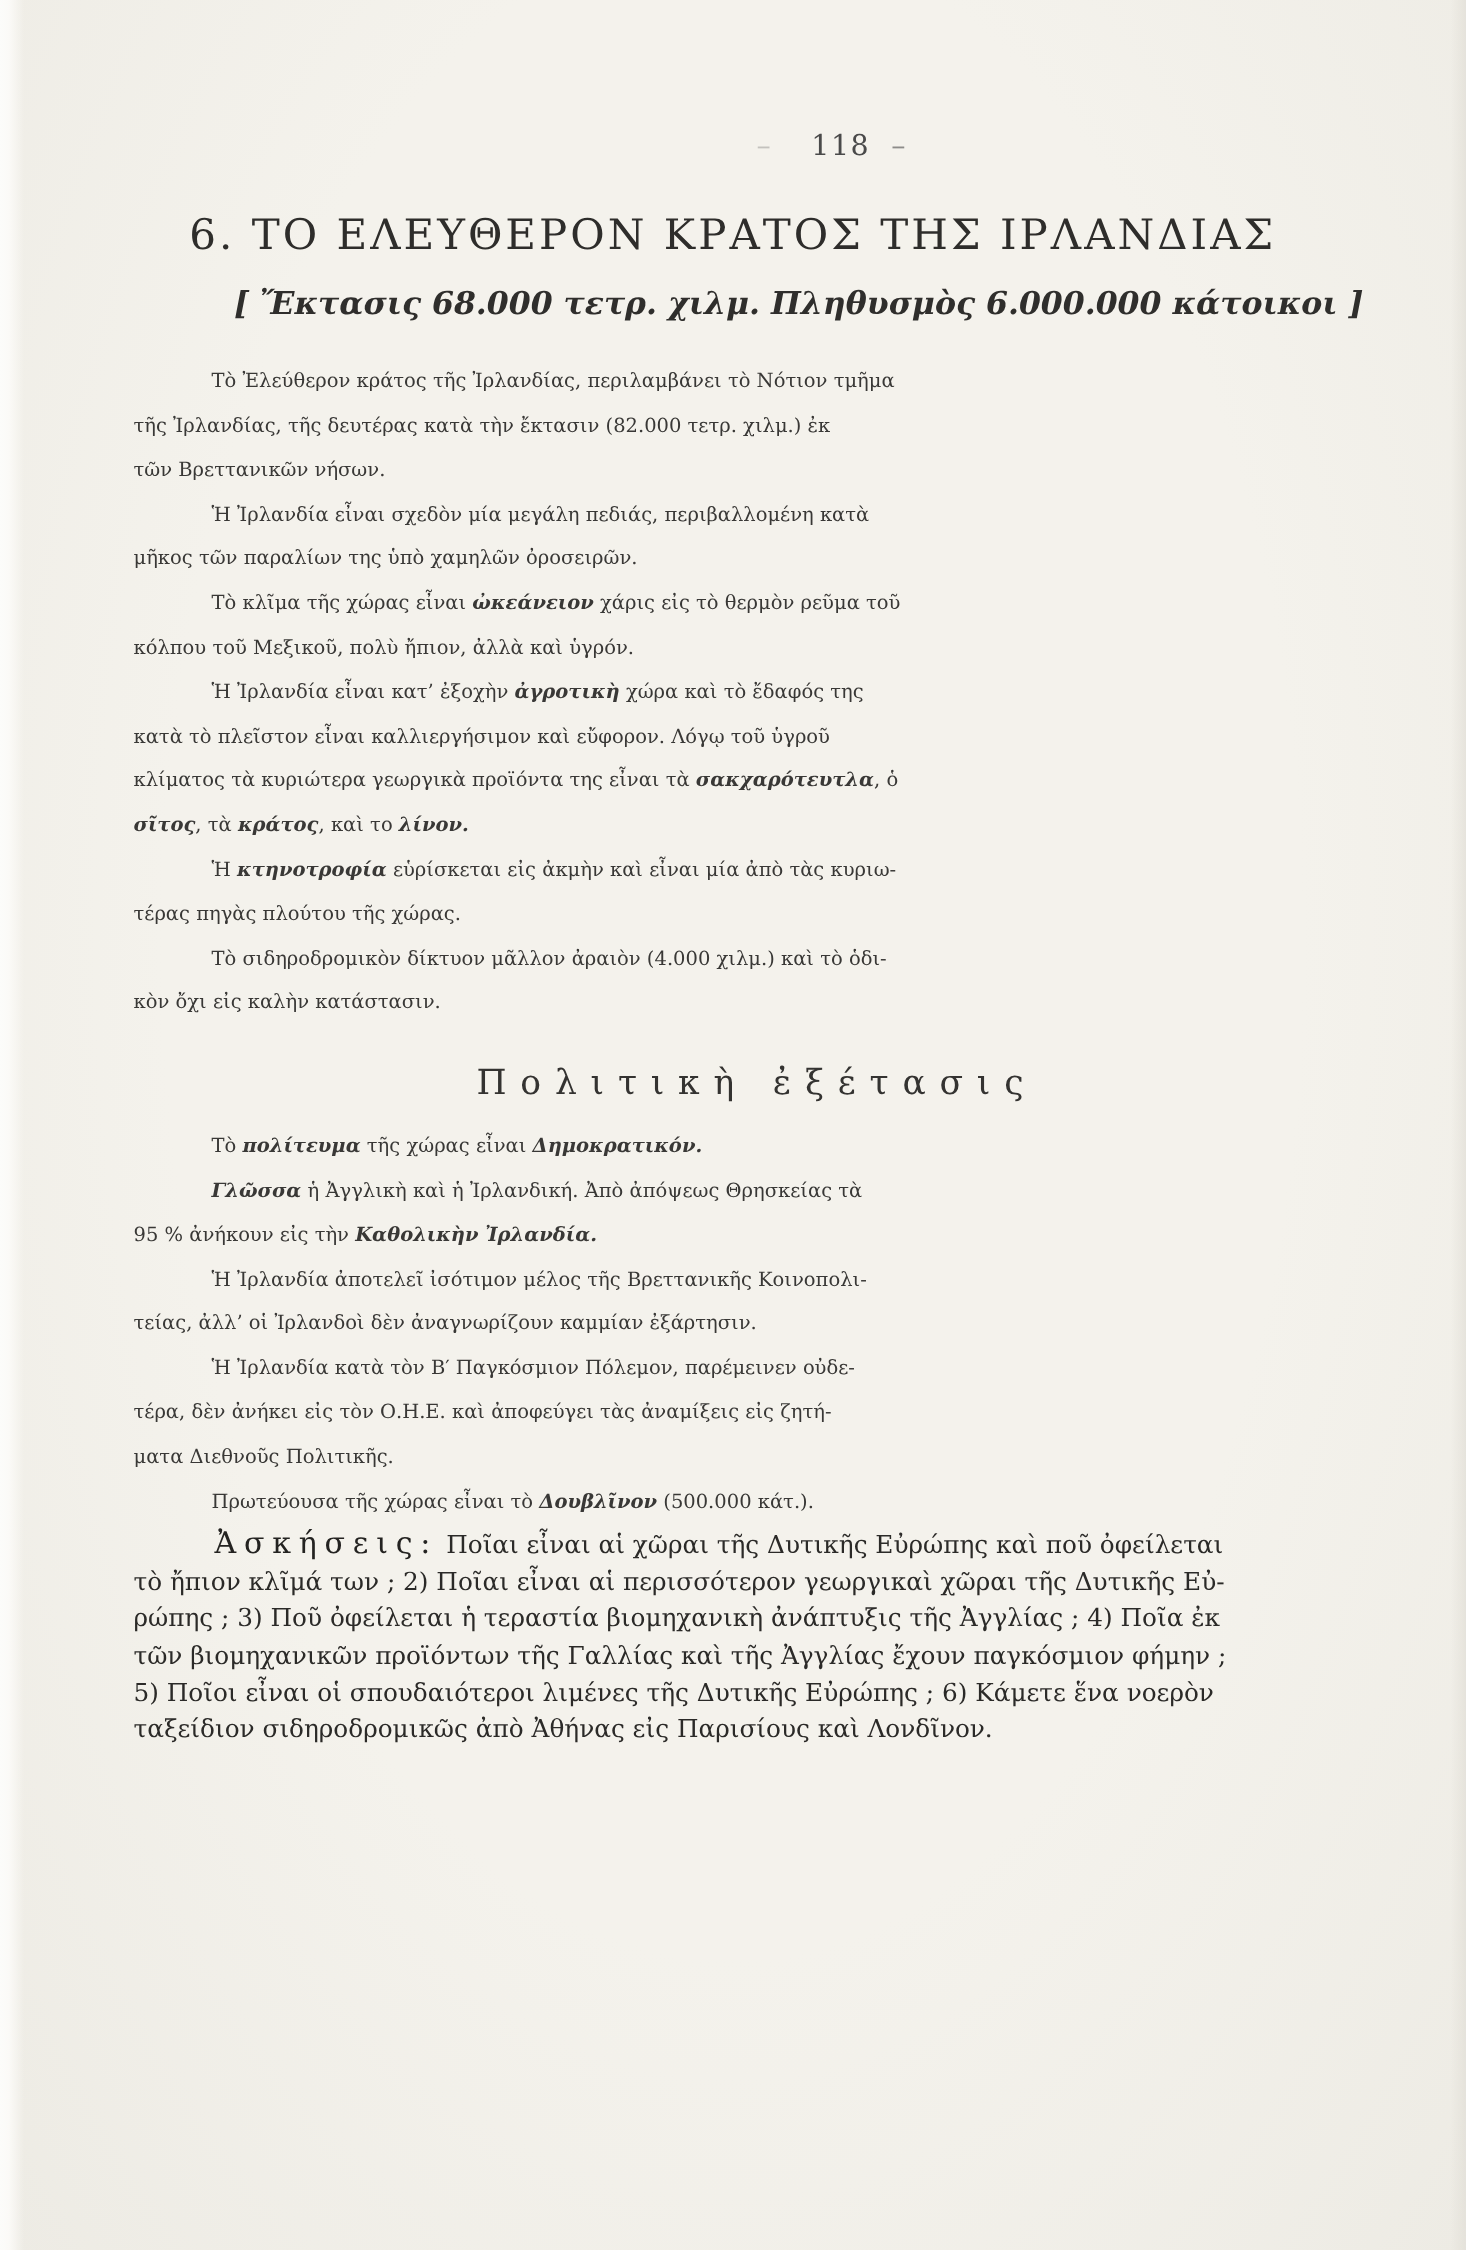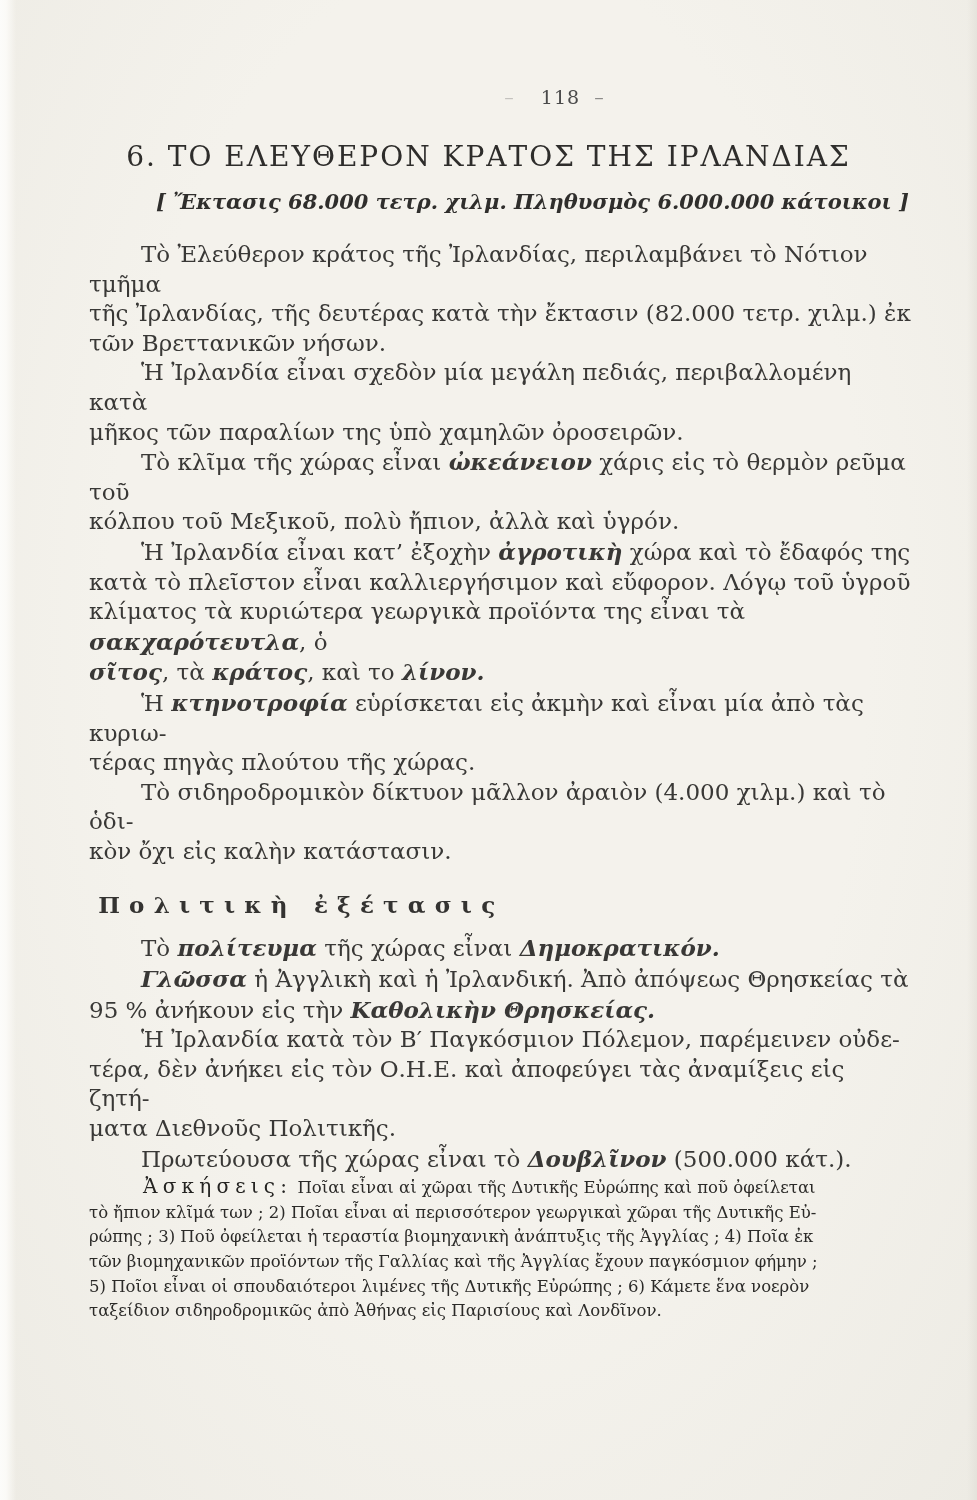--- a/index.html
+++ b/index.html
@@ -30,29 +30,30 @@
   }
   .stats-line{
     position:absolute;top:189px;left:0;width:100%;
     text-align:center;font-size:21px;font-weight:bold;font-style:italic;color:#2f2e2c;padding-left:44px;
   }
   .content{
     position:absolute;top:240px;left:89px;width:822px;
   }
   .content p{
     margin:0;
-    font-size:23px;line-height:29.6px;
+    font-size:13px;line-height:29.6px;
     text-indent:52px;
     white-space:pre-line;
     color:#393836;
   }
   .bi{font-weight:bold;font-style:italic;}
   .section-heading{
     margin:25px 0 15px 0;
-    font-size:23px;font-weight:bold;
+    text-align:center;
+    font-size:23px;font-weight:normal;
     letter-spacing:.40em;text-indent:.40em;
     color:#343331;
   }
   .exercises{
     margin:26px 0 0 -17px;
     width:838px;
     font-size:16.5px !important;
     line-height:24.6px !important;
     text-indent:54px !important;
     color:#2b2a28 !important;
@@ -98,22 +99,24 @@
 
     <p><span>Τὸ σιδηροδρομικὸν δίκτυον μᾶλλον ἀραιὸν (4.000 χιλμ.) καὶ τὸ ὁδι-
 κὸν ὄχι εἰς καλὴν κατάστασιν.</span></p>
 
     <h2 class="section-heading">Πολιτικὴ ἐξέτασις</h2>
 
 
     <p><span>Τὸ </span><span class="bi">πολίτευμα</span><span> τῆς χώρας εἶναι </span><span class="bi">Δημοκρατικόν.</span></p>
 
     <p><span class="bi">Γλῶσσα</span><span> ἡ Ἀγγλικὴ καὶ ἡ Ἰρλανδική. Ἀπὸ ἀπόψεως Θρησκείας τὰ
-95 % ἀνήκουν εἰς τὴν </span><span class="bi">Καθολικὴν Θρησκείας.</span></p>
+95 % ἀνήκουν εἰς τὴν </span><span class="bi">Καθολικὴν Ἰρλανδία.</span></p>
 
+    <p><span>Ἡ Ἰρλανδία ἀποτελεῖ ἰσότιμον μέλος τῆς Βρεττανικῆς Κοινοπολι-
+τείας, ἀλλ’ οἱ Ἰρλανδοὶ δὲν ἀναγνωρίζουν καμμίαν ἐξάρτησιν.</span></p>
 
     <p><span>Ἡ Ἰρλανδία κατὰ τὸν Β′ Παγκόσμιον Πόλεμον, παρέμεινεν οὐδε-
 τέρα, δὲν ἀνήκει εἰς τὸν Ο.Η.Ε. καὶ ἀποφεύγει τὰς ἀναμίξεις εἰς ζητή-
 ματα Διεθνοῦς Πολιτικῆς.</span></p>
 
     <p><span>Πρωτεύουσα τῆς χώρας εἶναι τὸ </span><span class="bi">Δουβλῖνον</span><span> (500.000 κάτ.).</span></p>
 
     <p class="exercises"><span class="ex-label">Ἀσκήσεις:</span><span> Ποῖαι εἶναι αἱ χῶραι τῆς Δυτικῆς Εὐρώπης καὶ ποῦ ὀφείλεται
 τὸ ἤπιον κλῖμά των ; 2) Ποῖαι εἶναι αἱ περισσότερον γεωργικαὶ χῶραι τῆς Δυτικῆς Εὐ-
 ρώπης ; 3) Ποῦ ὀφείλεται ἡ τεραστία βιομηχανικὴ ἀνάπτυξις τῆς Ἀγγλίας ; 4) Ποῖα ἐκ

